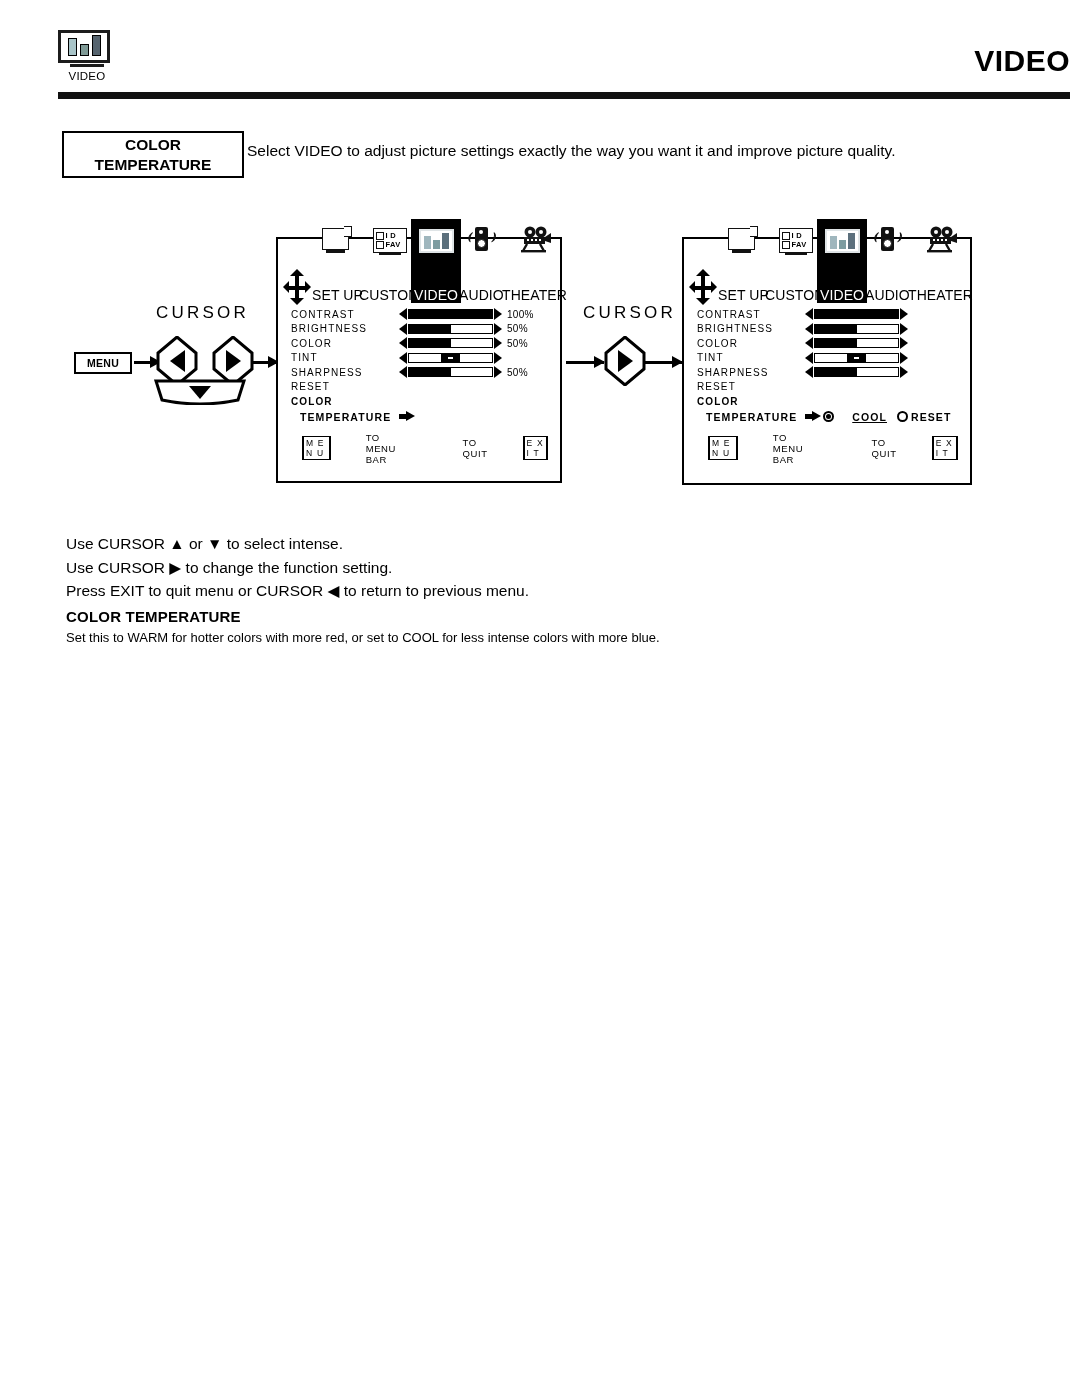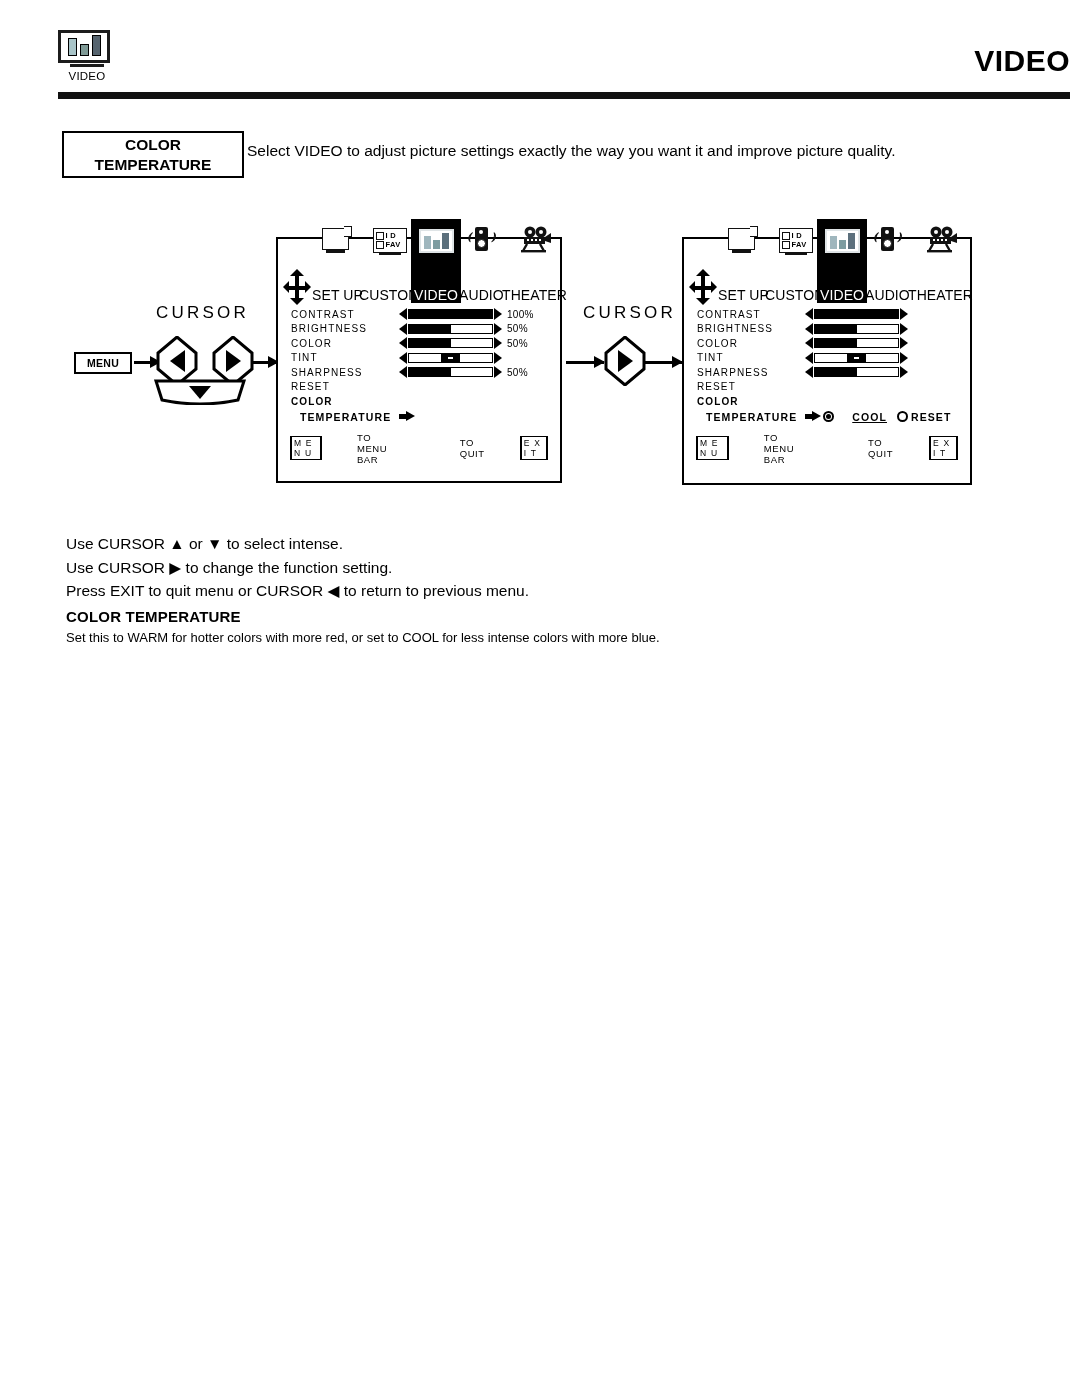--- a/index.html
+++ b/index.html
@@ -141,21 +141,21 @@
   .bar.center .blk::after{content:"";position:absolute;left:38%;top:45%;width:24%;height:1.6px;background:#fff;}
   .pct{font-size:10px;margin-left:5px;letter-spacing:.3px;}
 
   .temp-line{display:flex;align-items:center;margin-left:22px;height:16px;font-size:10.5px;font-weight:bold;letter-spacing:1.1px;}
   .blkarrow{position:relative;width:16px;height:11px;margin-left:8px;}
   .blkarrow .sh{position:absolute;left:0;top:3px;width:8px;height:5px;background:#000;}
   .blkarrow .hd{position:absolute;left:7px;top:0;width:0;height:0;border-left:9px solid #000;border-top:5.5px solid transparent;border-bottom:5.5px solid transparent;}
   .radio{width:11px;height:11px;border:2px solid #000;border-radius:50%;box-sizing:border-box;display:flex;align-items:center;justify-content:center;background:#fff;}
   .radio .dot{width:5px;height:5px;border-radius:50%;background:#000;}
 
-  .osd-foot{display:flex;align-items:center;margin:7px 12px 0 12px;font-size:9.5px;letter-spacing:.6px;gap:30px;}
+  .osd-foot{display:flex;align-items:center;margin:7px 12px 0 24px;font-size:9.5px;letter-spacing:.6px;gap:30px;}
   .keycap{border:1.5px solid #000;padding:1px 3px;font-size:8.5px;letter-spacing:1.2px;
     display:inline-flex;align-items:center;box-shadow:inset 2px 0 0 -1px #000, inset -2px 0 0 -1px #000;}
   .osd-foot .sp{flex:1;}
 
   .pagenum{position:absolute;left:0;right:0;top:1330px;text-align:center;font-size:17px;}
 </style>
 </head>
 <body>
 
 <div class="page">

